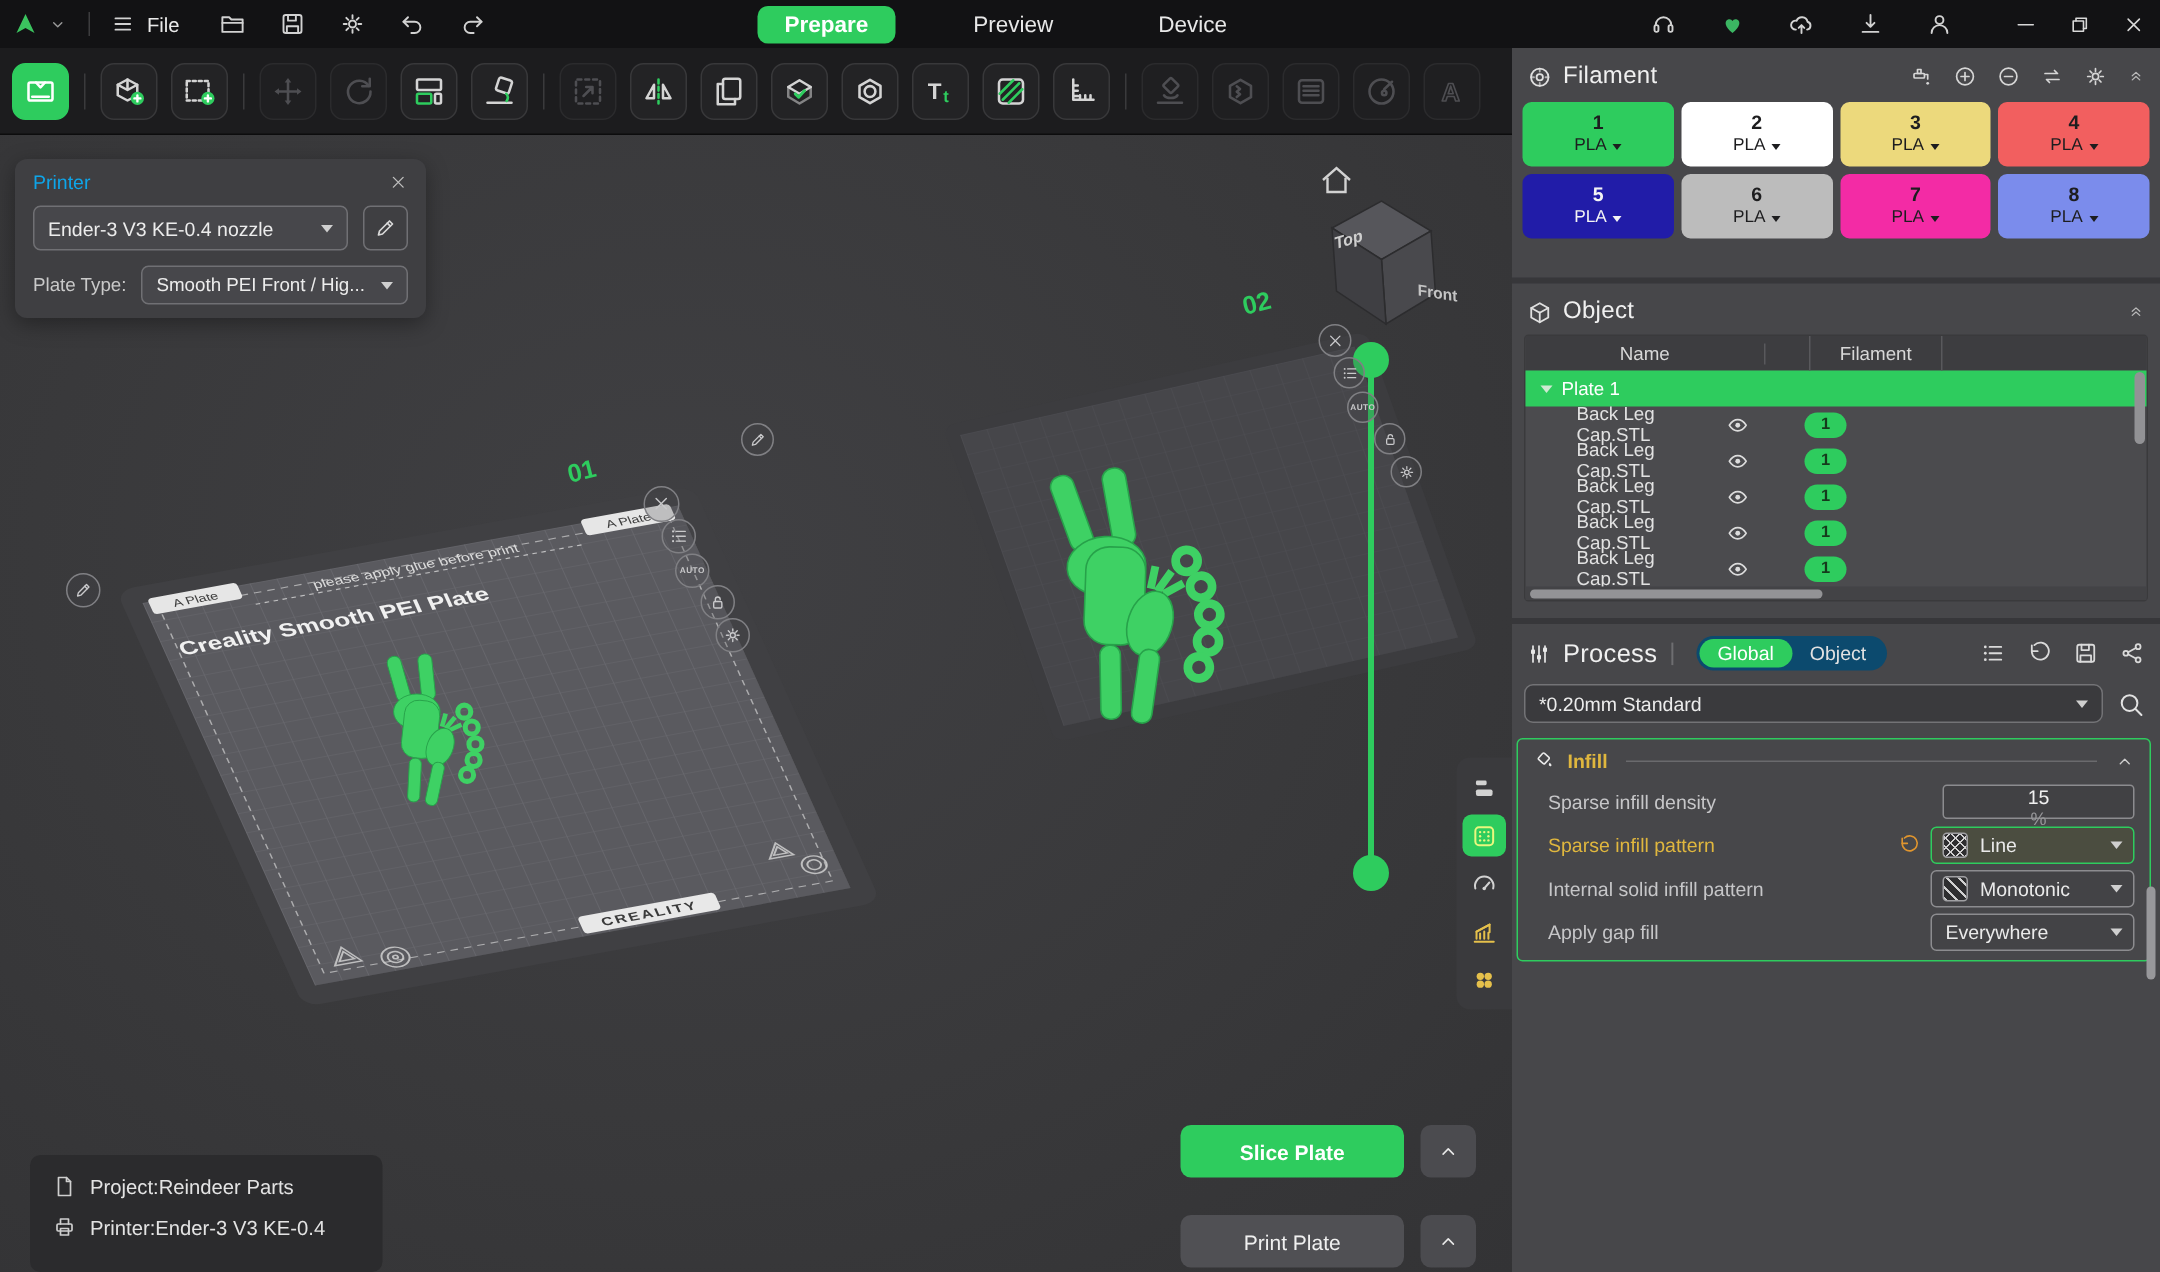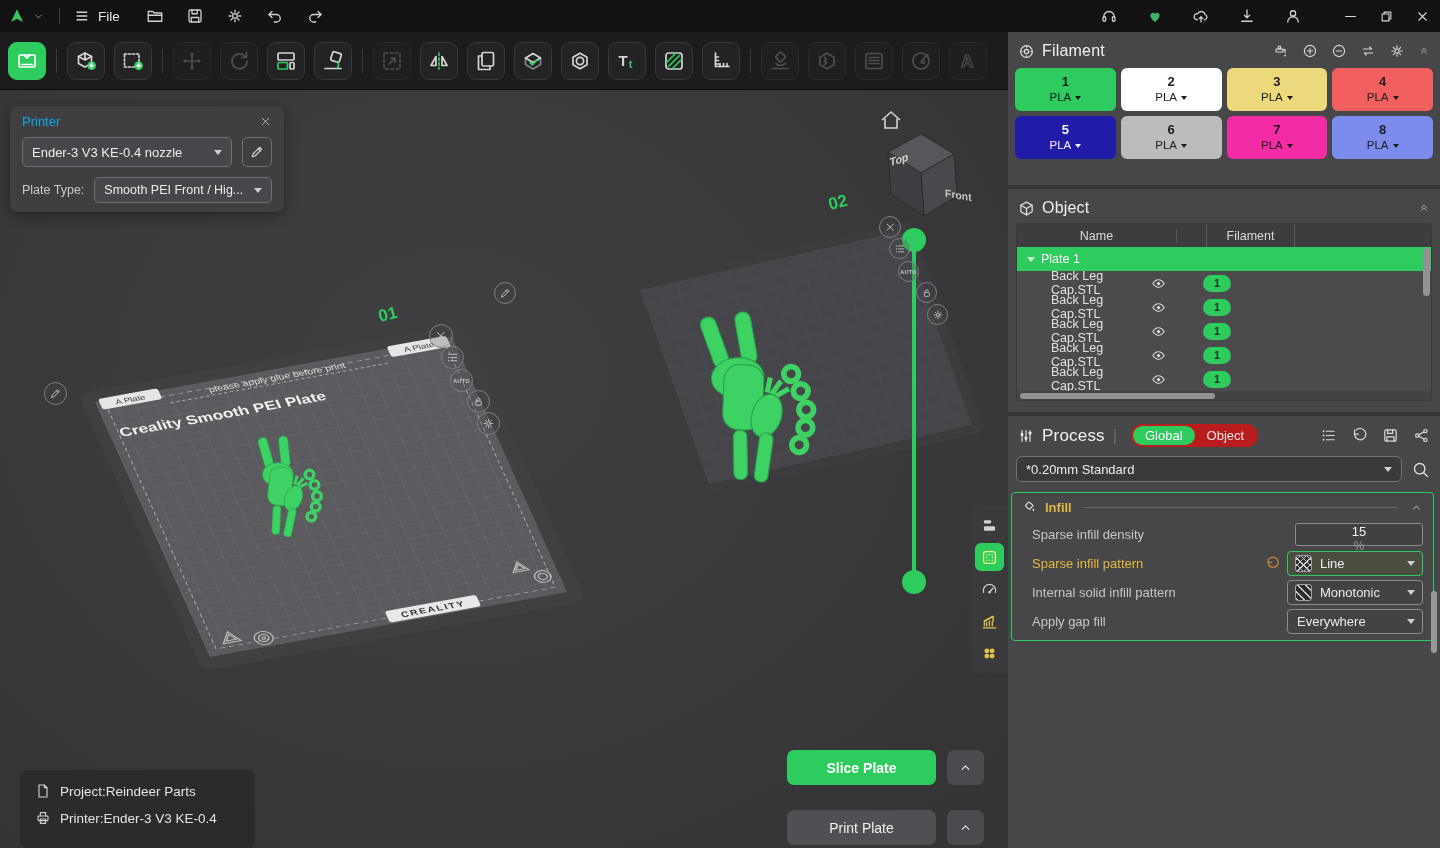--- a/index.html
+++ b/index.html
@@ -103,21 +103,21 @@
   .objrow .c-name{text-align:left;padding-left:34px;width:126px;}
   .objrow .ico{width:15px;height:15px;color:#dcdcdc;cursor:pointer;}
   .badge{min-width:28px;height:17px;border-radius:9px;background:var(--accent);color:#153a1c;
          font-size:11px;font-weight:bold;display:flex;align-items:center;justify-content:center;cursor:pointer;}
   .vscroll{position:absolute;right:1px;top:24px;width:7px;height:48px;background:#929295;border-radius:4px;cursor:pointer;}
   .hscroll{height:9px;position:relative;background:#434346;}
   .hscroll .thumb{position:absolute;left:3px;top:1.5px;width:195px;height:6px;background:#939396;border-radius:3px;cursor:pointer;}
   
   .proc-hd{display:flex;align-items:center;padding:8px 10px 4px;gap:8px;}
   .proc-hd .t-ico{width:16px;height:16px;color:#e8e8e8;}
-  .scope-wrap{display:flex;background:#b91c1c;border-radius:13px;padding:2px;margin-left:6px;}
+  .scope-wrap{display:flex;background:#0c4a6e;border-radius:13px;padding:2px;margin-left:6px;}
   .scope{font-size:13px;padding:2px 12px;border-radius:11px;color:#e2e2e2;cursor:pointer;}
   .scope.active{background:var(--accent);color:#fff;}
   .proc-icons{margin-left:auto;display:flex;gap:14px;color:#dadada;}
   .proc-icons .ico{width:17px;height:17px;cursor:pointer;}
   .preset-row{display:flex;align-items:center;gap:9px;padding:5px 10px 2px 8px;}
   .preset{flex:1;height:26px;background:#3a3a3d;border:1px solid #737376;border-radius:6px;
           display:flex;align-items:center;justify-content:space-between;font-size:13px;color:#ececec;
           padding:0 9px;cursor:pointer;}
   .search-ico{width:19px;height:19px;color:#e2e2e2;cursor:pointer;flex:none;}
   #infill-box{margin:8px 6px 0 3px;border:1px solid var(--accent);border-radius:4px;padding:4px 0 4px;}
@@ -204,20 +204,25 @@
             </svg>
           </span>
         <span class="ico tb-ic" data-interactable="true">
             <svg viewBox="0 0 24 24">
               <path d="M16 6l4 4-4 4"></path>
               <path d="M20 10H10a5 5 0 0 0 0 10h3"></path>
             </svg>
           </span>
       </div>
     </div>
+    <div id="main-tabs" data-interactable="false">
+        <div class="tab active" data-interactable="true">Prepare</div>
+        <div class="tab" data-interactable="true">Preview</div>
+        <div class="tab" data-interactable="true">Device</div>
+      </div>
     <div class="tb-right">
       <div class="tb-cloudicons">
         <span class="ico tb-ic" data-interactable="true">
             <svg viewBox="0 0 24 24">
               <path d="M5 13a7 7 0 0 1 14 0"></path>
               <rect x="4" y="13" width="3.5" height="6" rx="1.6"></rect>
               <rect x="16.5" y="13" width="3.5" height="6" rx="1.6"></rect>
             </svg>
           </span>
         <span class="ico tb-ic" data-interactable="true">

